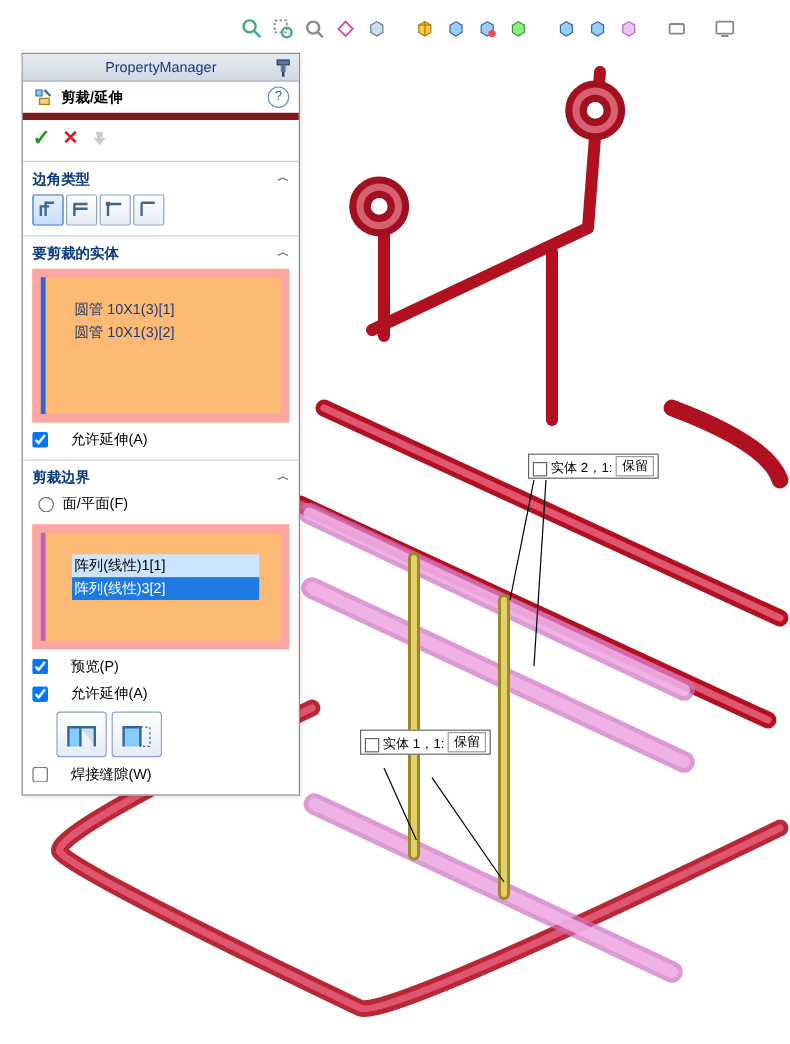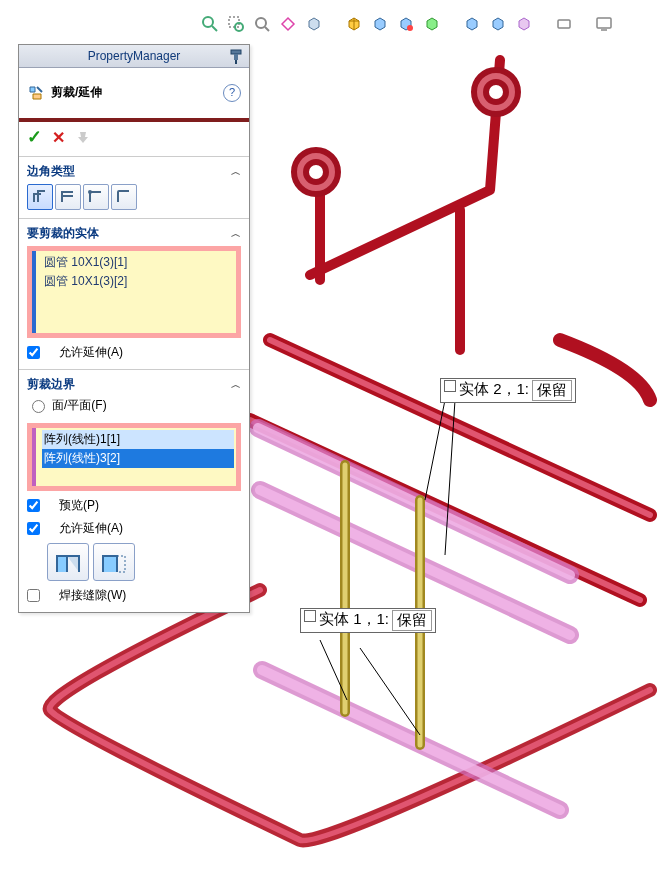--- a/index.html
+++ b/index.html
@@ -3,45 +3,45 @@
 <meta charset="utf-8">
 <style>
 body{margin:0;font-family:"Microsoft YaHei",Arial,sans-serif;font-size:12px;color:#000;background:#fff;width:658px;height:870px;position:relative;overflow:hidden}
 .canvas{position:absolute;inset:0;background:#fff}
 .top-icons{position:absolute;top:12px;left:200px;right:12px;height:24px;display:flex;gap:6px;align-items:center}
 .tico{width:20px;height:20px;display:flex;align-items:center;justify-content:center}
 .tico svg{width:18px;height:18px}
 .panel{position:absolute;left:18px;top:44px;width:230px;background:#fff;border:1px solid #8b8b8b;box-shadow:2px 2px 3px rgba(0,0,0,.1)}
 .pm-head{background:linear-gradient(#e6eaf1,#d2d8e3);border-bottom:1px solid #9aa2b4;height:22px;display:flex;align-items:center;justify-content:center;position:relative;font-weight:normal;color:#103a7a}
 .pm-pin{position:absolute;right:4px;top:2px;width:18px;height:18px}
-.feat-row{display:flex;align-items:flex-start;padding:16px 8px;border-bottom:4px solid #7f1d1d;position:relative}
+.feat-row{display:flex;align-items:flex-end;padding:4px 8px;border-bottom:6px solid #7f1d1d;position:relative}
 .feat-row .ficon{width:18px;height:18px;margin-right:6px}
 .feat-row .help{position:absolute;right:8px;width:16px;height:16px;border:1px solid #6a8bbf;border-radius:50%;color:#2a5aaa;text-align:center;line-height:14px;font-size:11px}
 .conf-row{display:flex;gap:10px;padding:4px 8px 8px;border-bottom:1px solid #ccc;align-items:center}
 .conf-row .ok{color:#1a9a1a;font-size:18px;font-weight:bold}
 .conf-row .no{color:#d42020;font-size:16px;font-weight:bold}
 .conf-row .pin{width:14px;height:14px;opacity:.5}
 .sect{border-bottom:1px solid #ccc;padding:6px 8px 8px}
-.sect-h{font-weight:bold;color:#0a3a80;display:flex;justify-content:space-between;align-items:center;margin-bottom:4px}
+.sect-h{font-weight:bold;color:#0a3a80;display:flex;justify-content:space-between;align-items:flex-start;margin-bottom:4px}
 .sect-h .chev{font-size:10px;color:#666}
 .corner-btns{display:flex;gap:2px}
 .cbtn{width:24px;height:24px;border:1px solid #8aa0c8;background:linear-gradient(#fefefe,#e6ecf5);border-radius:2px;display:flex;align-items:center;justify-content:center}
 .cbtn.sel{border-color:#2a6ad0;background:linear-gradient(#e8f0ff,#c8dcff)}
-.listbox{border:5px solid #fca5a5;background:#fef9c3;min-height:40px;padding:2px;position:relative}
+.listbox{border:7px solid #fca5a5;background:#fdba74;min-height:40px;padding:18px;position:relative}
 .listbox .lstrip{position:absolute;left:0;top:0;bottom:0;width:4px;background:#2a6ad0}
 .listbox .items{margin-left:8px}
 .listbox .it{padding:1px 2px;color:#203a70}
 .listbox .it.sel{background:#1e7ae0;color:#fff}
 .listbox .it.hl{background:#cce4ff;color:#000}
 .chk{display:flex;align-items:center;gap:19px;margin-top:6px}
 .chk input{margin:0}
 .rad{display:flex;align-items:flex-start;gap:4px;margin:1px 0}
 .preview-btns{display:flex;gap:4px;margin:6px 0 6px 20px}
 .pbtn{width:40px;height:36px;border:1px solid #8aa0c8;border-radius:3px;background:linear-gradient(#fefefe,#e6ecf5);display:flex;align-items:center;justify-content:center}
-.callout{position:absolute;background:#fff;border:1px solid #666;padding:1px 3px;font-size:15px;display:flex;align-items:flex-start;gap:3px}
+.callout{position:absolute;background:#fff;border:1px solid #666;padding:1px 3px;font-size:11px;display:flex;align-items:flex-end;gap:3px}
 .callout .sq{width:10px;height:10px;border:1px solid #666;background:#fff}
 svg.scene{position:absolute;inset:0;width:658px;height:870px}
 </style>
 </head>
 <body>
 
 <div class="canvas">
 <svg class="scene" viewBox="0 0 658 870">
 
   <g stroke="#b01020" stroke-width="14" fill="none" stroke-linecap="round" stroke-linejoin="round">

